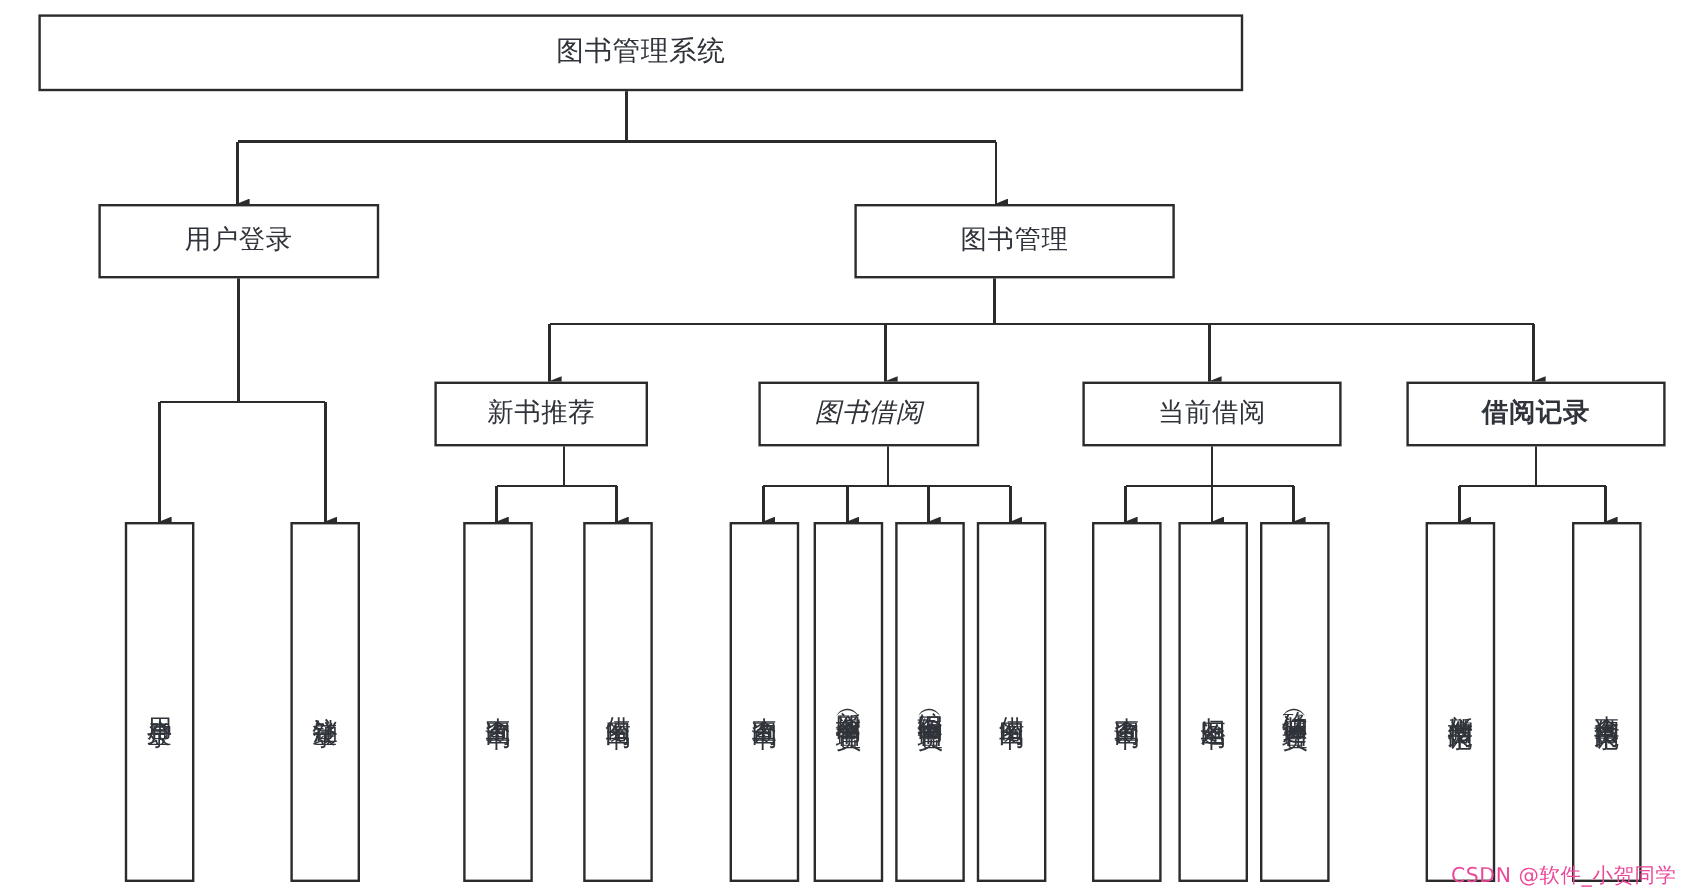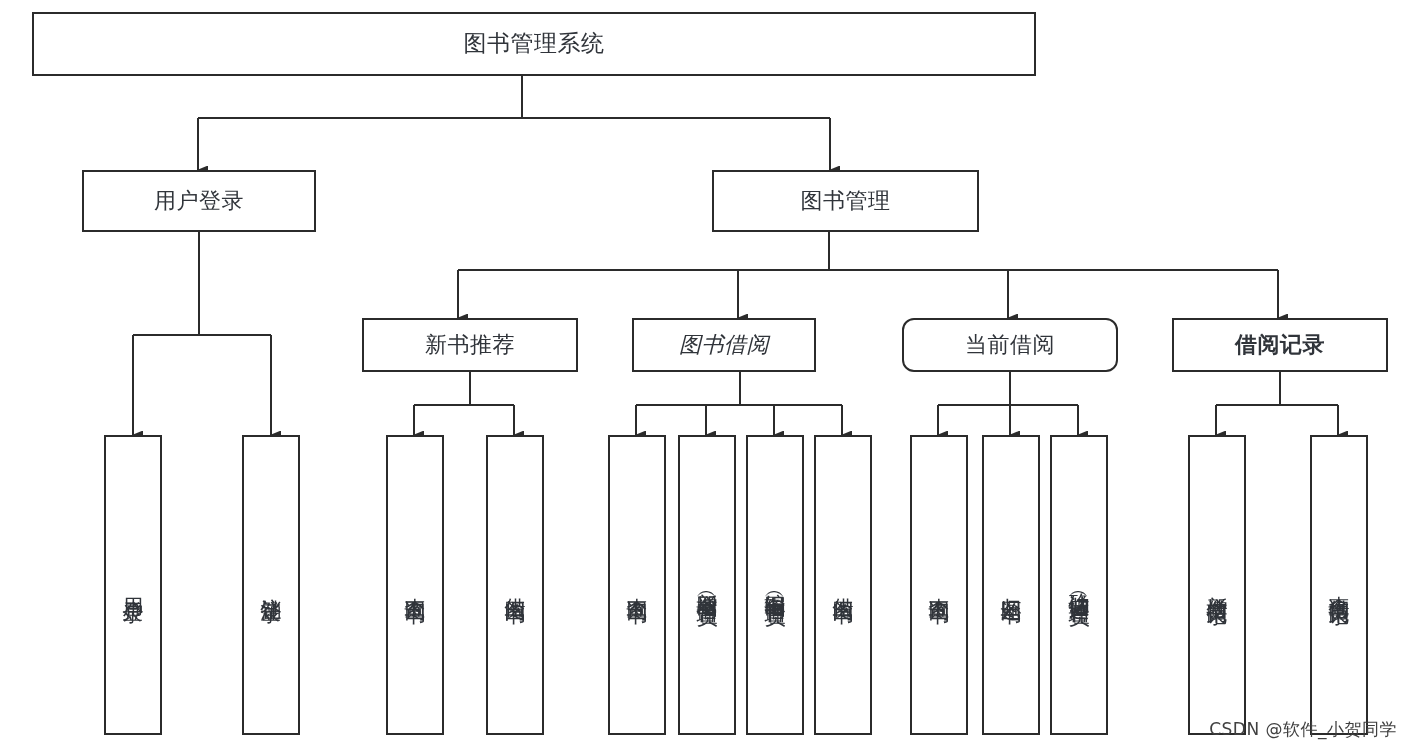--- a/index.html
+++ b/index.html
@@ -59,21 +59,21 @@
     font-size: 21px;
     letter-spacing: 2px;
     line-height: 1.05;
     max-height: 100%;
   }
   #watermark {
     position: absolute;
     right: 8px;
     bottom: 6px;
     font-size: 17px;
-    color: #404040;
+    color: #ec4899;
     font-family: "DejaVu Sans", "Liberation Sans", sans-serif;
     letter-spacing: 0.5px;
     z-index: 5;
     pointer-events: none;
   }
 </style>
 </head>
 <body>
 
 <div id="diagram-canvas">
@@ -124,27 +124,27 @@
   <div id="node-layer">
       <div class="node-box horizontal level-1" style="left: 20px; top: 12px; width: 1004px; height: 64px; margin-left: 12px;">
         <span class="node-label">图书管理系统</span>
       </div>
       <div class="node-box horizontal level-2" style="left: 82px; top: 170px; width: 234px; height: 62px;">
         <span class="node-label">用户登录</span>
       </div>
       <div class="node-box horizontal level-2" style="left: 712px; top: 170px; width: 267px; height: 62px;">
         <span class="node-label">图书管理</span>
       </div>
-      <div class="node-box horizontal level-3" style="left: 362px; top: 318px; width: 216px; height: 54px;">
+      <div class="node-box horizontal level-3" style="left: 362px; top: 318px; width: 178px; height: 54px;">
         <span class="node-label">新书推荐</span>
       </div>
       <div class="node-box horizontal level-3" style="left: 632px; top: 318px; width: 184px; height: 54px; font-style: italic;">
         <span class="node-label">图书借阅</span>
       </div>
-      <div class="node-box horizontal level-3" style="left: 902px; top: 318px; width: 216px; height: 54px; border-radius: 12px;">
+      <div class="node-box horizontal level-3" style="left: 902px; top: 318px; width: 216px; height: 54px;">
         <span class="node-label">当前借阅</span>
       </div>
       <div class="node-box horizontal level-3" style="left: 1172px; top: 318px; width: 216px; height: 54px; font-weight: bold;">
         <span class="node-label">借阅记录</span>
       </div>
       <div class="node-box vertical level-4" style="left: 104px; top: 435px; width: 58px; height: 300px;">
         <span class="node-label">用户登录</span>
       </div>
       <div class="node-box vertical level-4" style="left: 242px; top: 435px; width: 58px; height: 300px;">
         <span class="node-label">注销登录</span>

